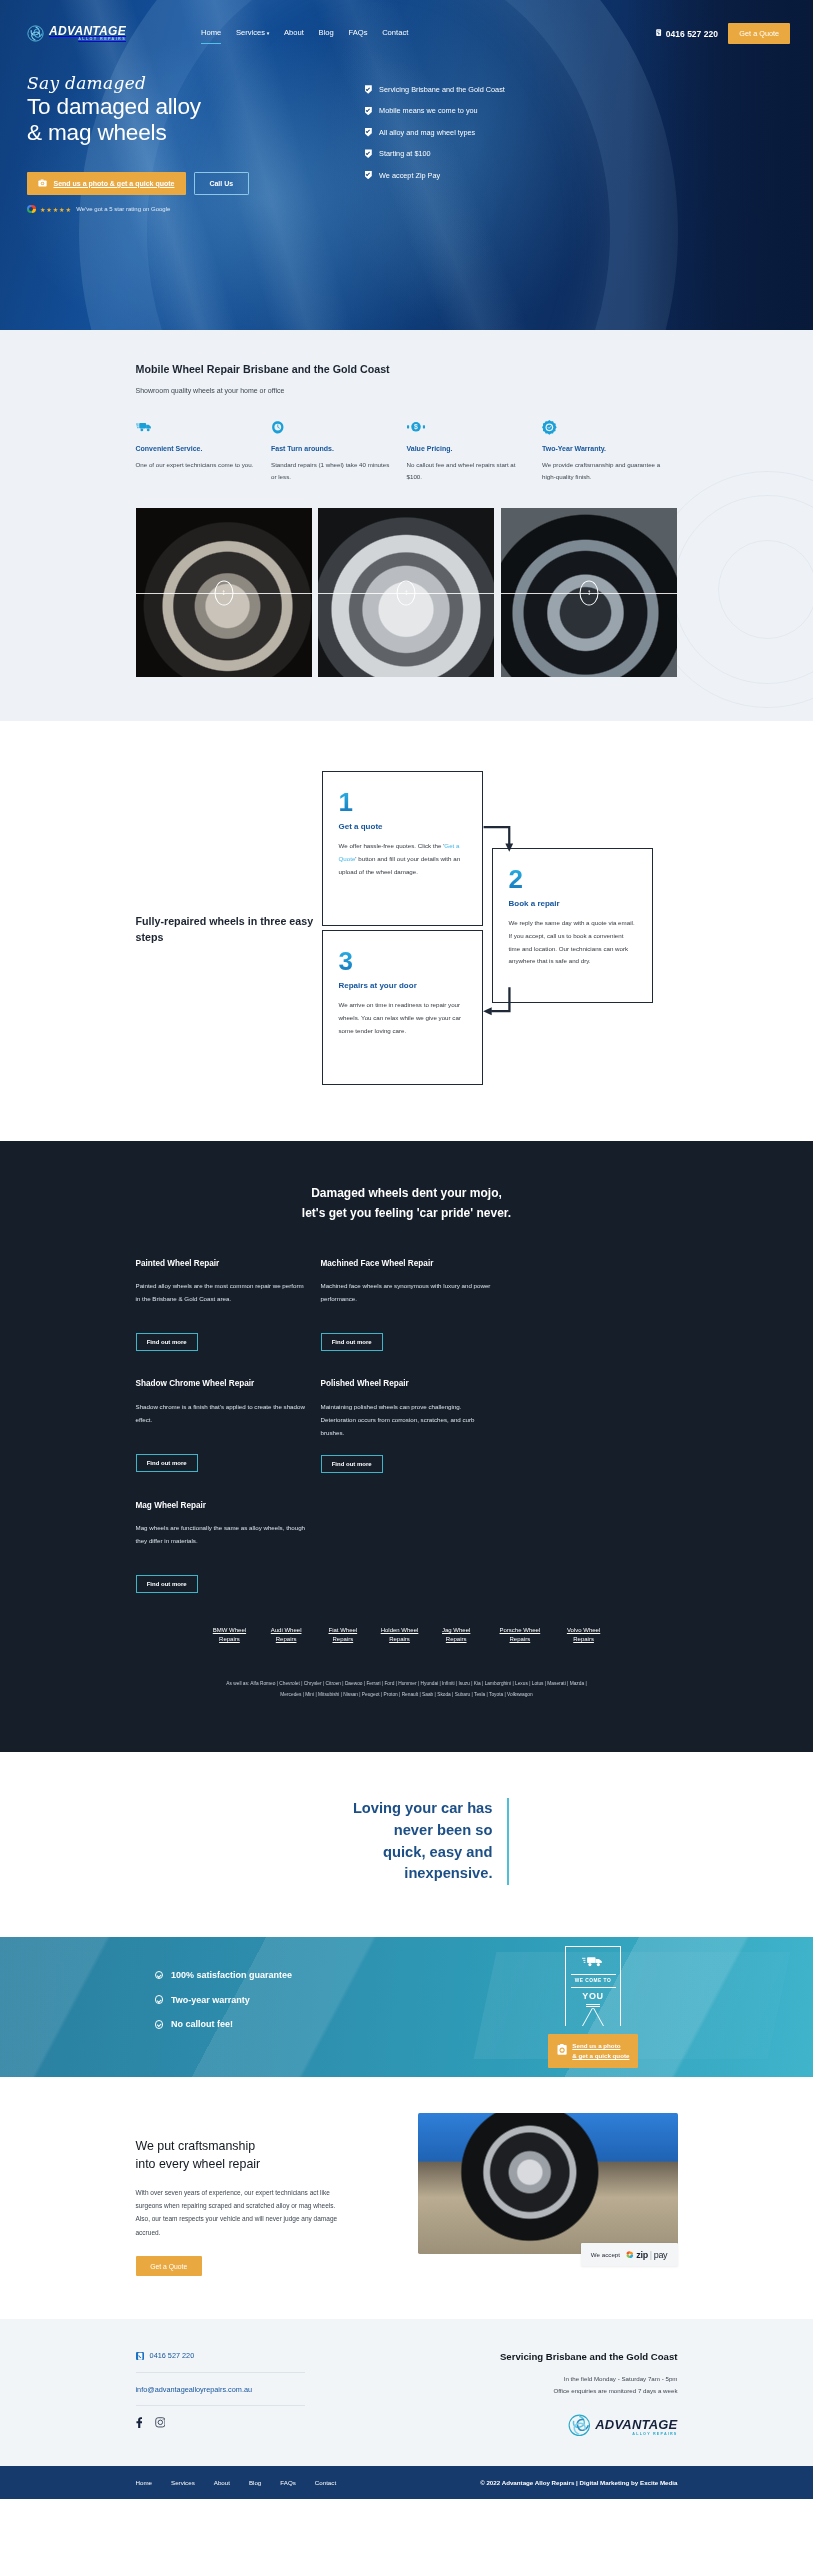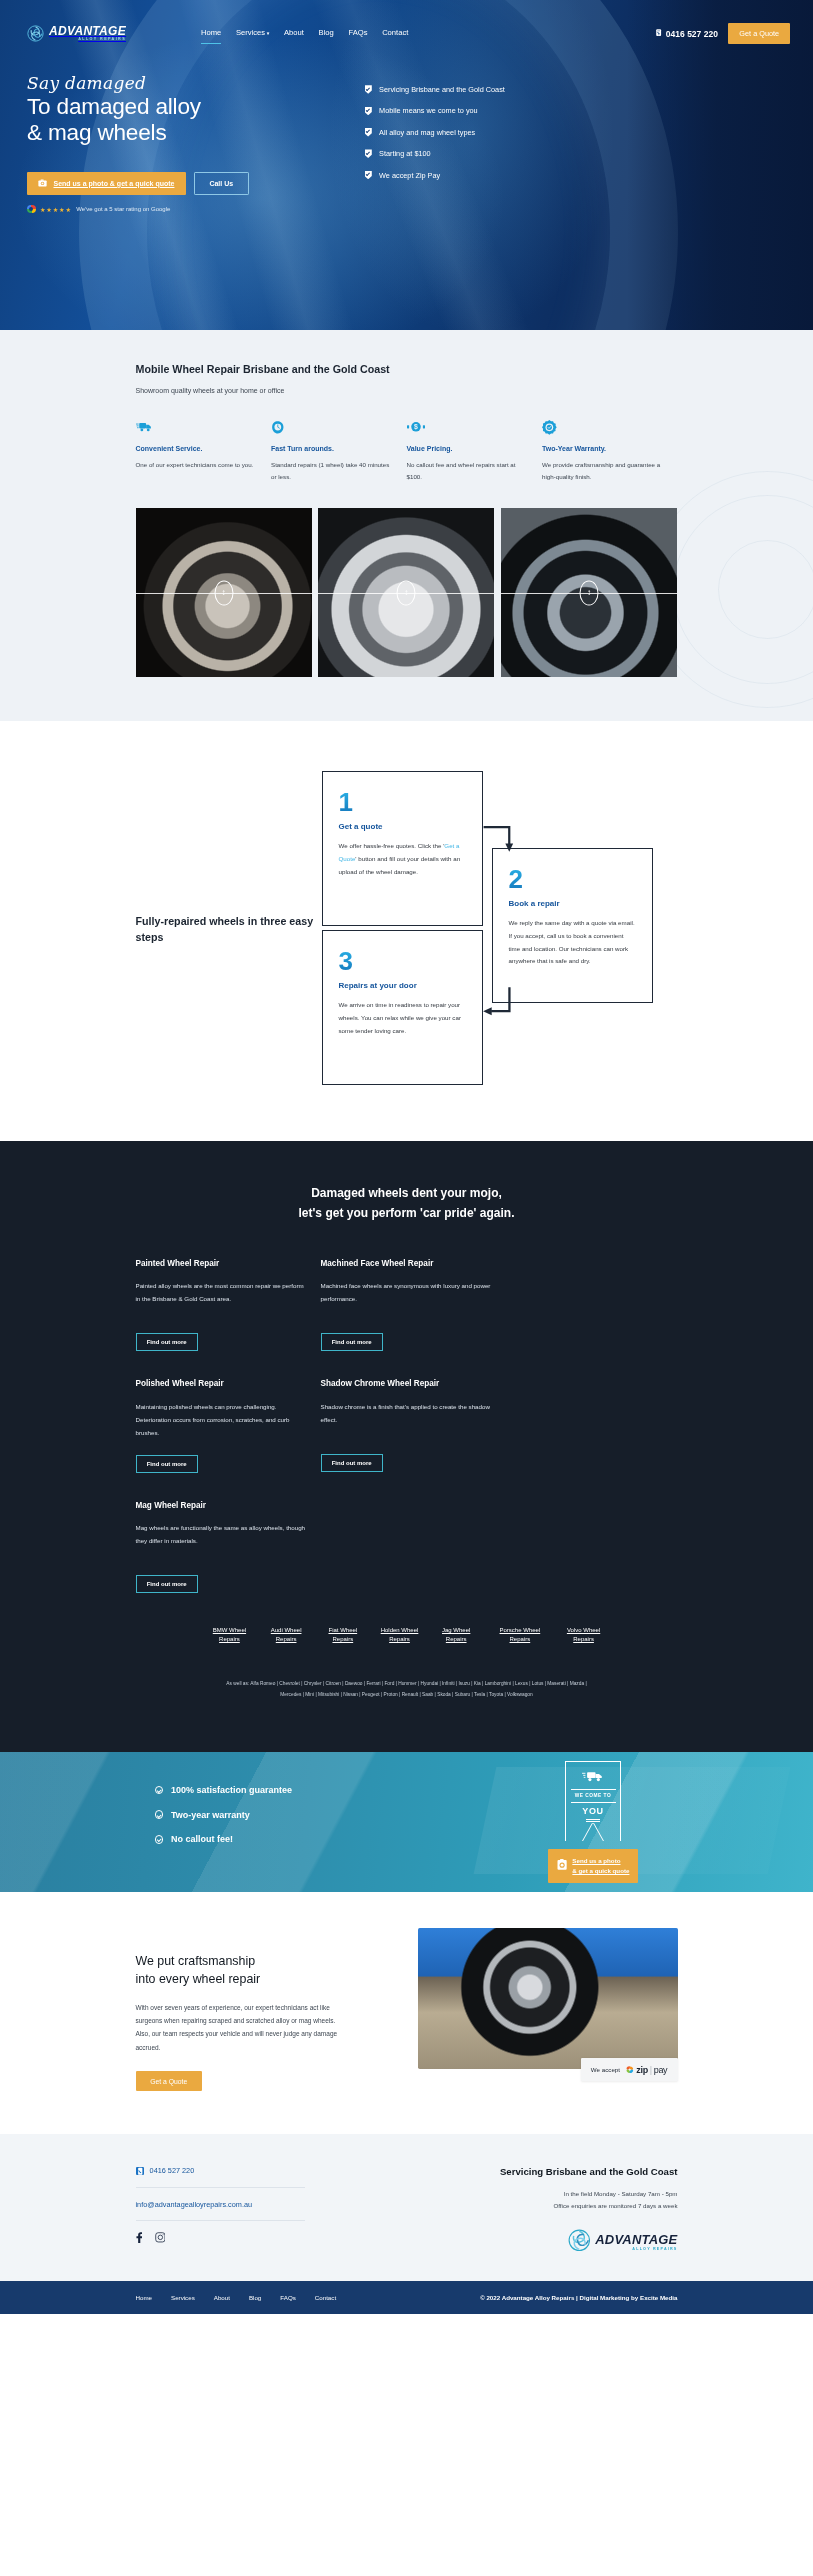--- a/index.html
+++ b/index.html
@@ -568,42 +568,42 @@
           </svg>
         </div>
       </div>
     </div>
   </section>
 
   <section class="sec-dark">
     <div class="container">
       <h2 class="dark-h2">
         <span>Damaged wheels dent your mojo,</span><br>
-        <span>let's get you perform 'car pride' again.</span>
+        <span>let's get you feeling 'car pride' never.</span>
       </h2>
 
       <div class="svc-grid">
         <div class="svc">
           <div class="svc-title">Painted Wheel Repair</div>
           <div class="svc-text">Painted alloy wheels are the most common repair we perform in the Brisbane &amp; Gold Coast area.</div>
           <a class="btn-outline" href="#">Find out more</a>
         </div>
         <div class="svc">
           <div class="svc-title">Machined Face Wheel Repair</div>
           <div class="svc-text">Machined face wheels are synonymous with luxury and power performance.</div>
           <a class="btn-outline" href="#">Find out more</a>
         </div>
         <div class="svc">
+          <div class="svc-title">Shadow Chrome Wheel Repair</div>
+          <div class="svc-text">Shadow chrome is a finish that's applied to create the shadow effect.</div>
+          <a class="btn-outline" href="#">Find out more</a>
+        </div>
+        <div class="svc">
           <div class="svc-title">Polished Wheel Repair</div>
           <div class="svc-text">Maintaining polished wheels can prove challenging. Deterioration occurs from corrosion, scratches, and curb brushes.</div>
-          <a class="btn-outline" href="#">Find out more</a>
-        </div>
-        <div class="svc">
-          <div class="svc-title">Shadow Chrome Wheel Repair</div>
-          <div class="svc-text">Shadow chrome is a finish that's applied to create the shadow effect.</div>
           <a class="btn-outline" href="#">Find out more</a>
         </div>
         <div class="svc">
           <div class="svc-title">Mag Wheel Repair</div>
           <div class="svc-text">Mag wheels are functionally the same as alloy wheels, though they differ in materials.</div>
           <a class="btn-outline" href="#">Find out more</a>
         </div>
         <div class="svc"></div>
       </div>
 
@@ -617,20 +617,31 @@
         <a class="brand" href="#">Volvo Wheel Repairs</a>
       </div>
 
       <div class="brands-extra">
         <div>As well as: Alfa Romeo | Chevrolet | Chrysler | Citroen | Daewoo | Ferrari | Ford | Hummer | Hyundai | Infiniti | Isuzu | Kia | Lamborghini | Lexus | Lotus | Maserati | Mazda |</div>
         <div>Mercedes | Mini | Mitsubishi | Nissan | Peugeot | Proton | Renault | Saab | Skoda | Subaru | Tesla | Toyota | Volkswagon</div>
       </div>
     </div>
   </section>
 
+  <section class="sec-quote">
+    <div class="quote-row">
+      <div class="quote-text">
+        <span>Loving your car has</span><br>
+        <span>never been so</span><br>
+        <span>quick, easy and</span><br>
+        <span>inexpensive.</span>
+      </div>
+      <div class="quote-bar"></div>
+    </div>
+  </section>
 
   <section class="sec-teal">
     <div class="teal-bg"></div>
     <div class="container teal-inner">
       <ul class="teal-list">
         <li>
             <span class="tick"></span>
             <span>100% satisfaction guarantee</span>
           </li>
         <li>

